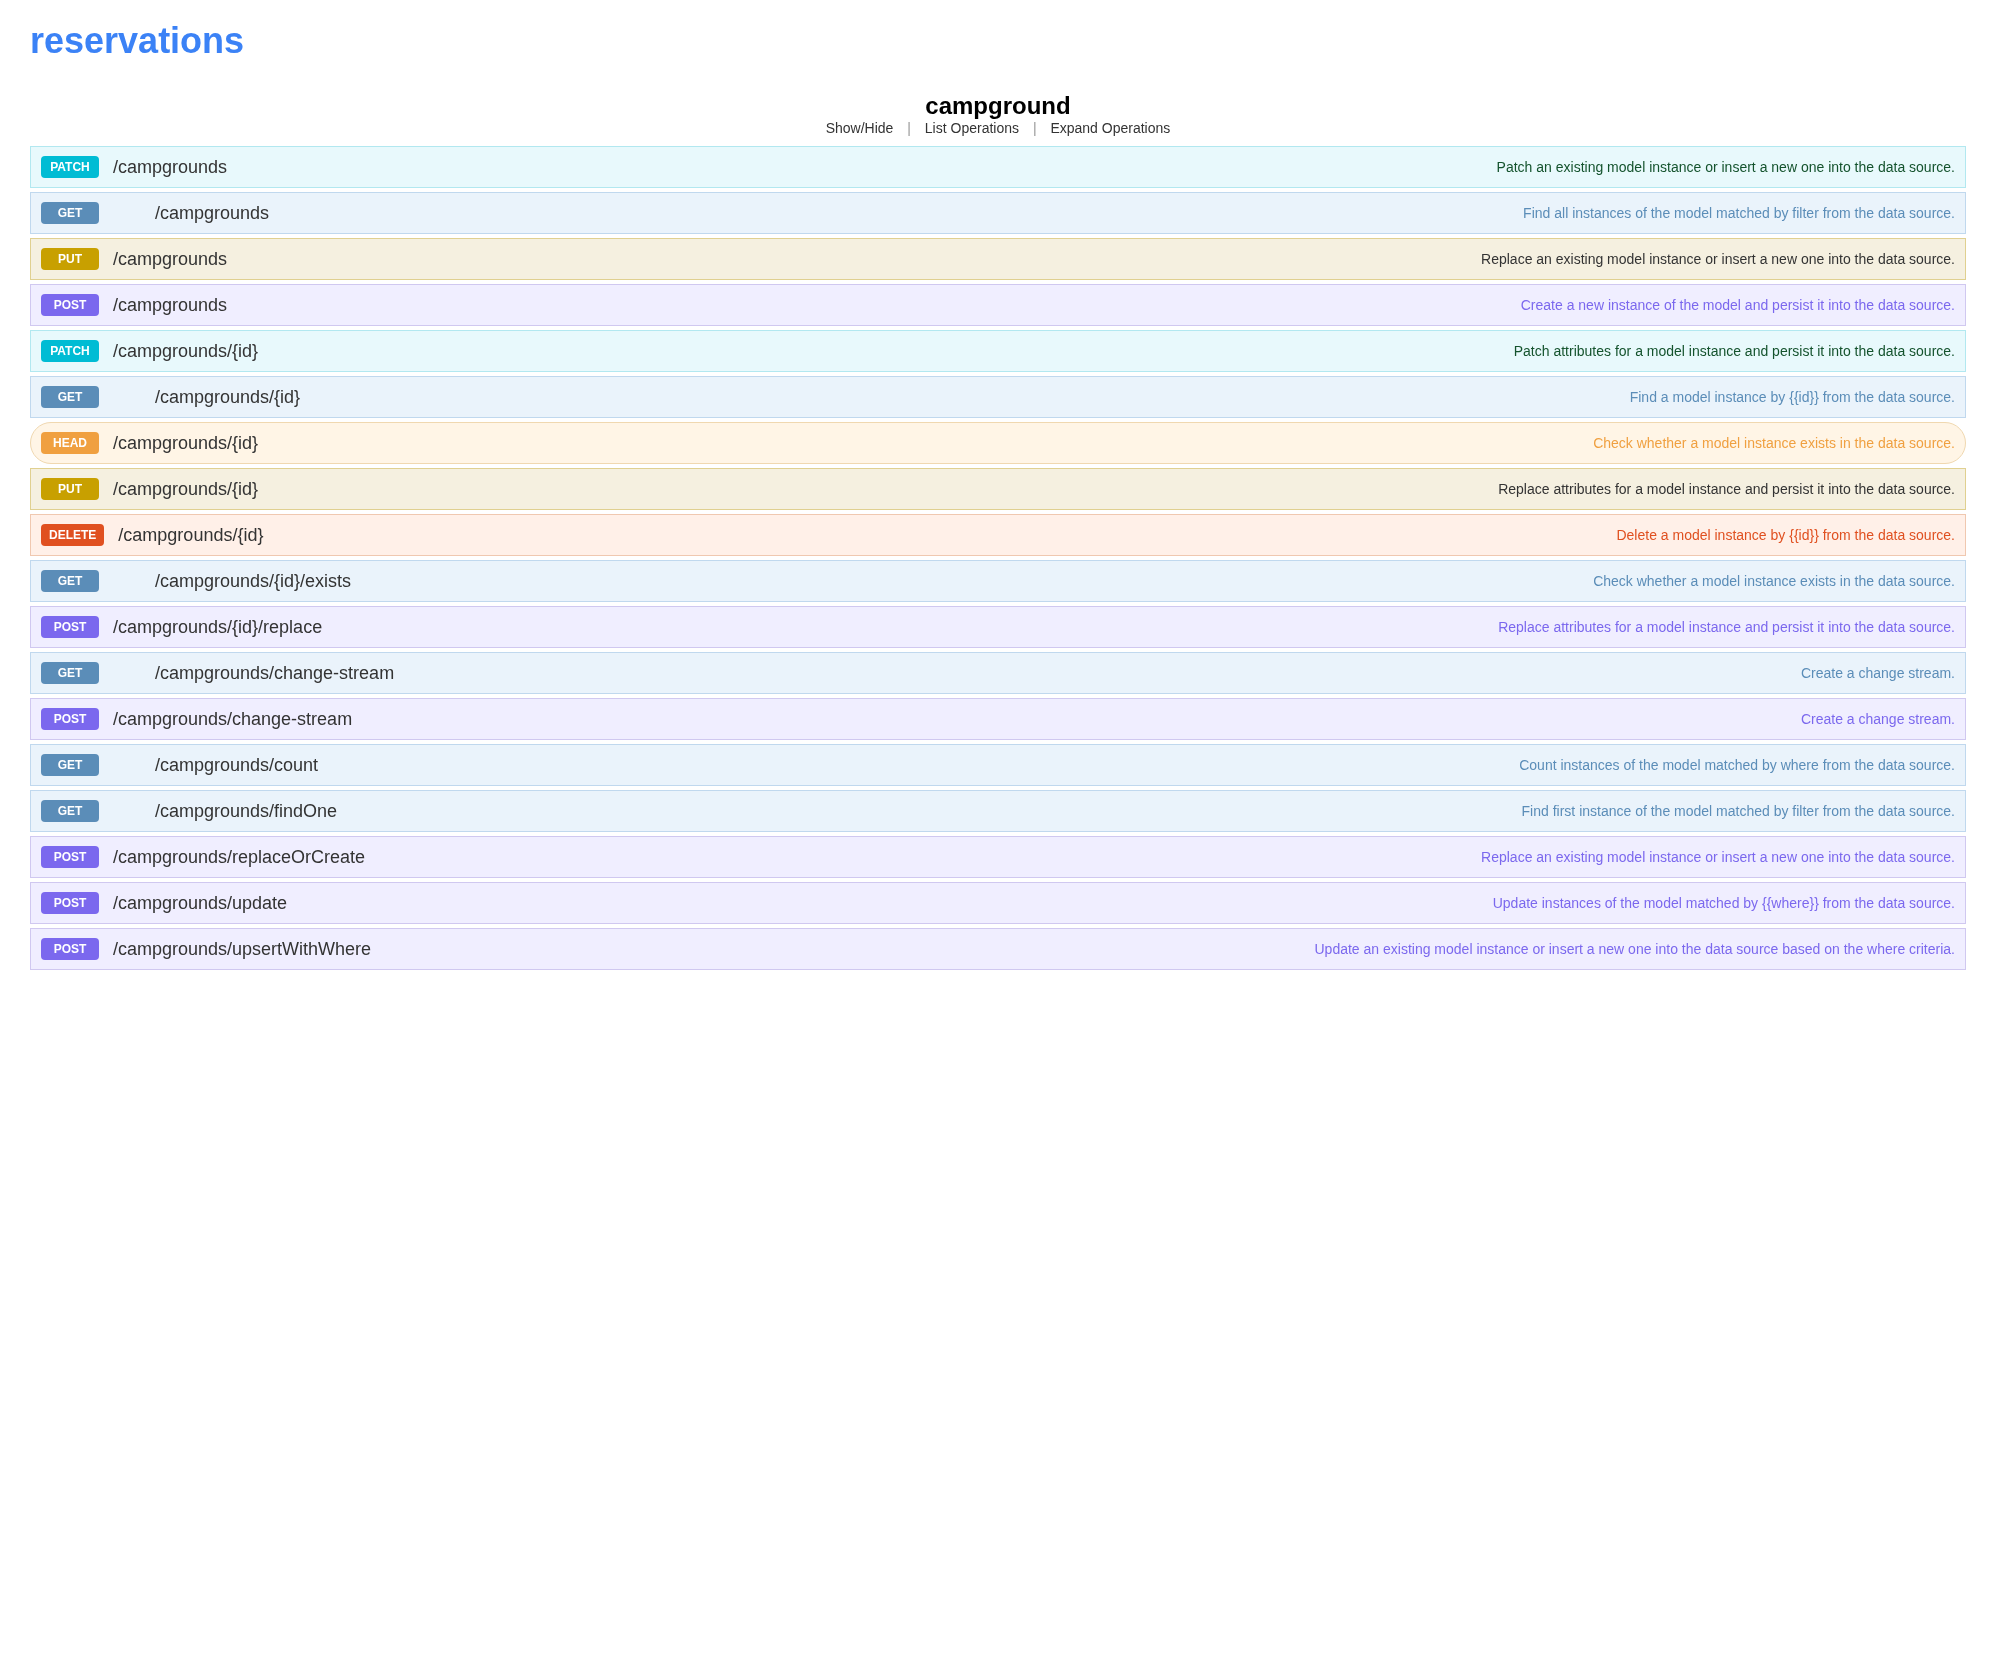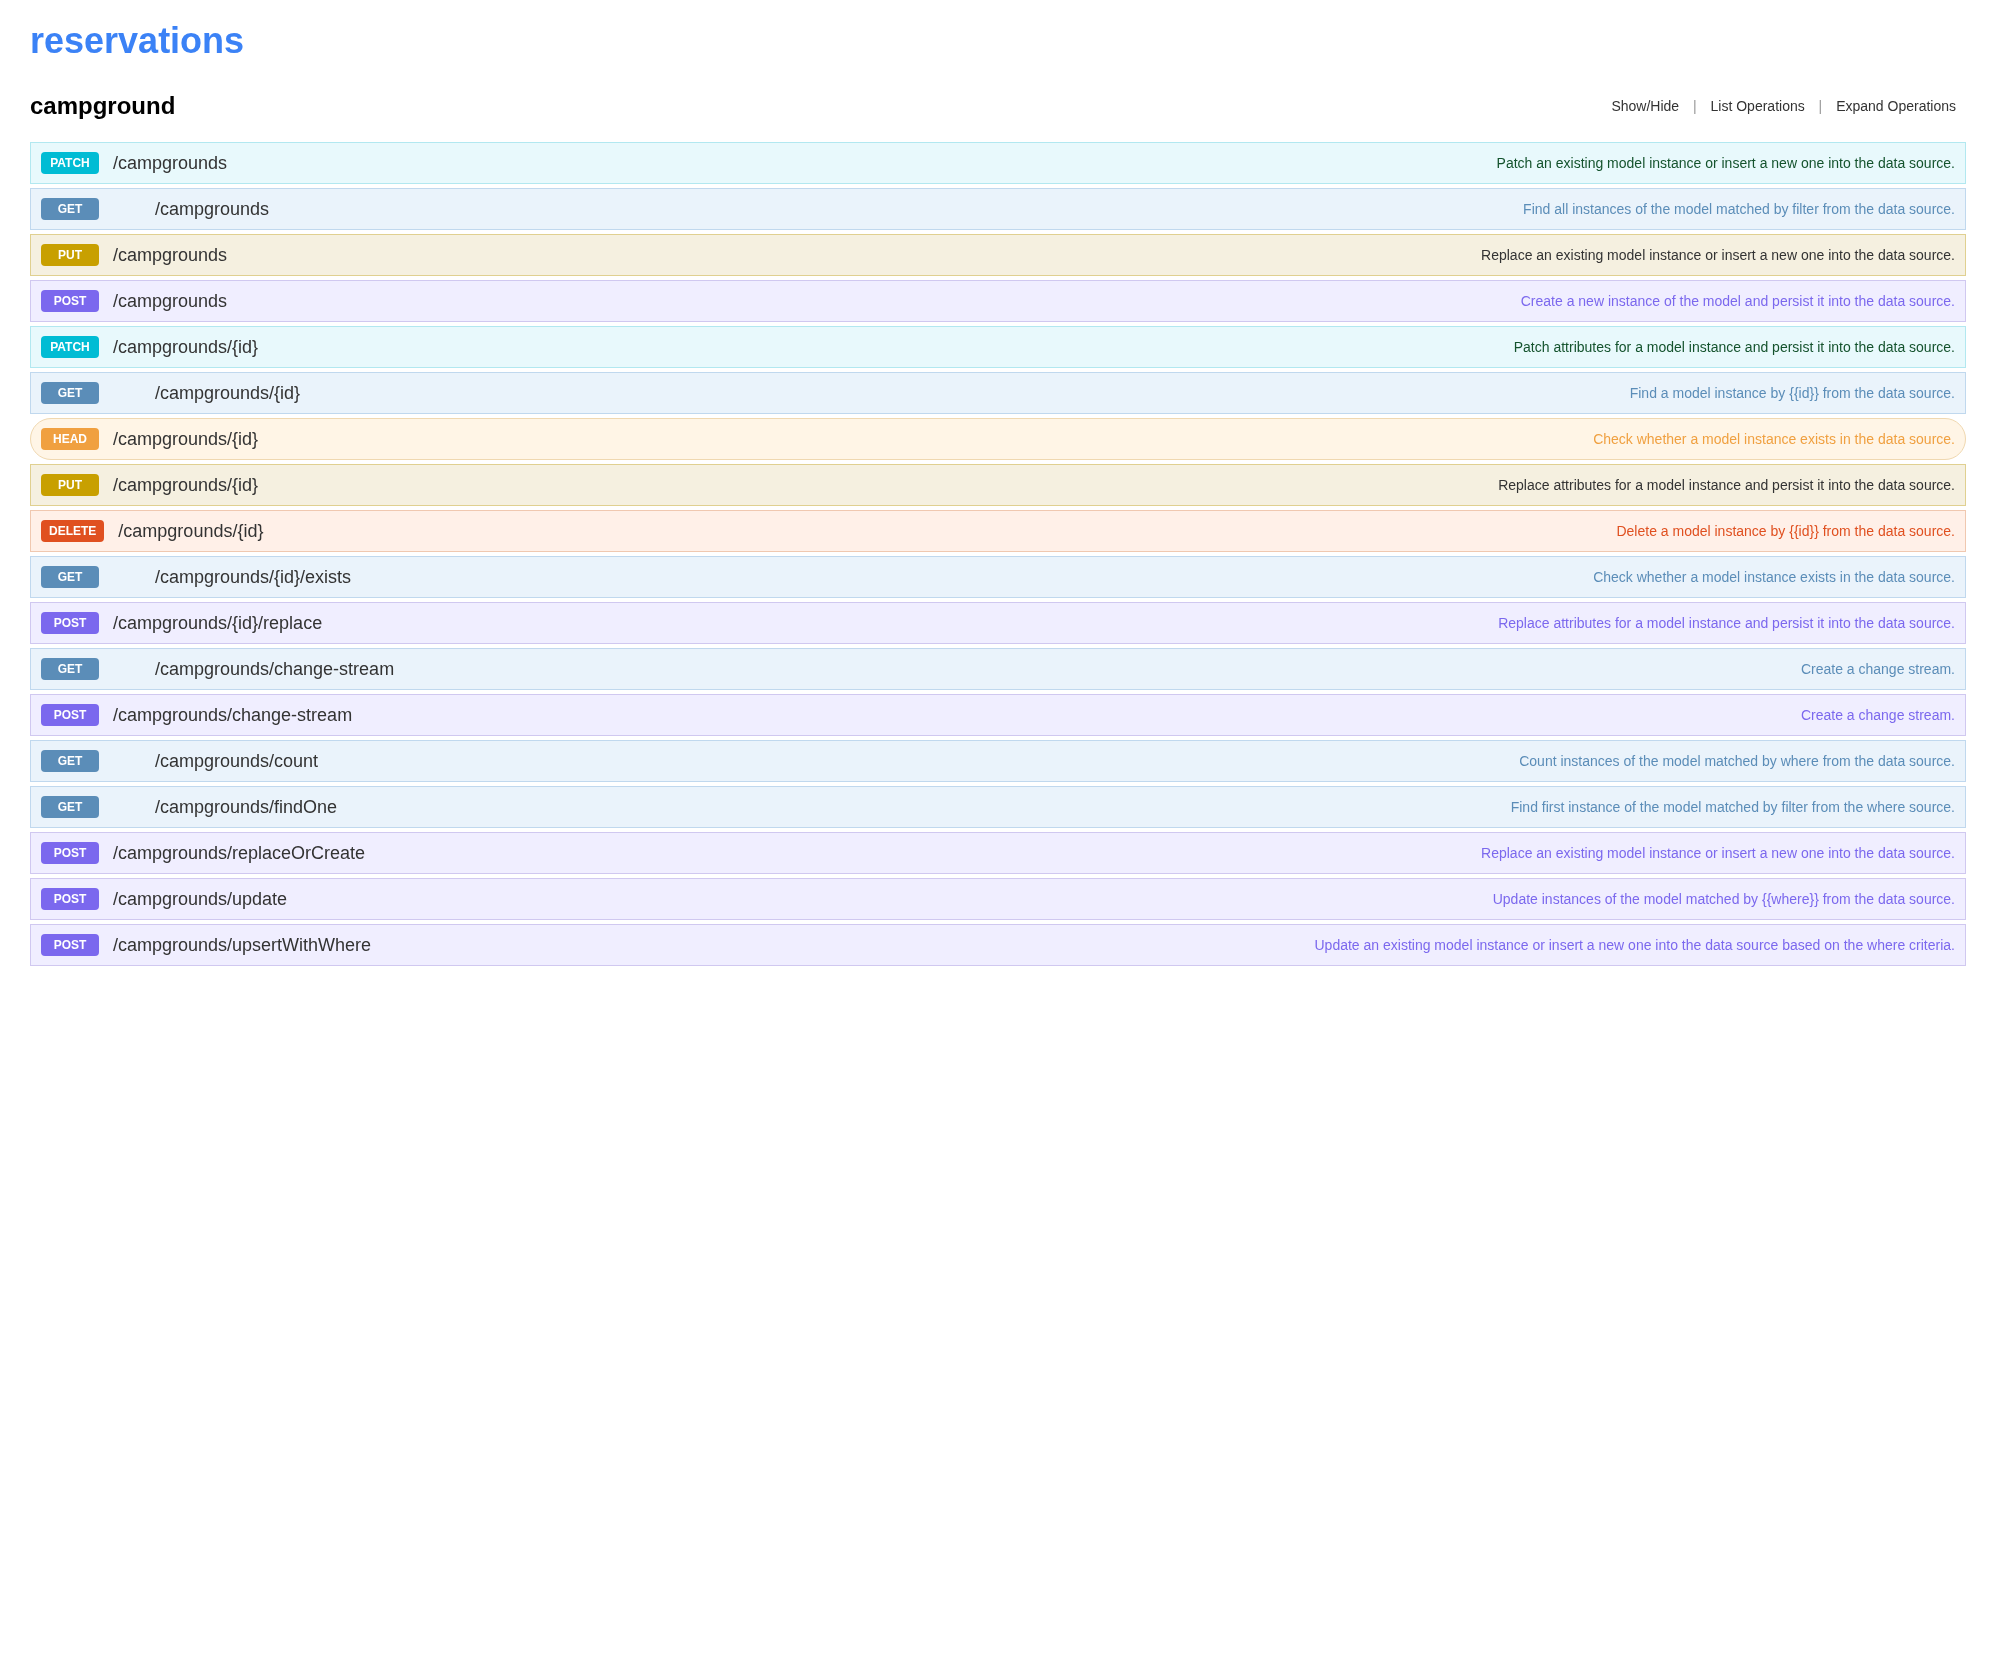--- a/index.html
+++ b/index.html
@@ -12,21 +12,22 @@
     h1.page-title {
       font-size: 36px;
       font-weight: bold;
       margin-bottom: 30px;
       color: #3b82f6;
     }
     .section-header {
       display: flex;
       align-items: center;
       justify-content: space-between;
-      margin-bottom: 22px;
+      margin-bottom: 10px;
+      flex-direction: column;
     }
     .section-title {
       font-size: 24px;
       font-weight: bold;
       color: #000;
     }
     .section-controls {
       display: flex;
       align-items: center;
       gap: 0;
@@ -182,21 +183,21 @@
       <span class="op-description desc-post">Create a change stream.</span>
     </div>
     <div class="op-row row-get">
       <span class="method-badge method-get">GET</span>
       <span class="op-path">/campgrounds/count</span>
       <span class="op-description desc-get">Count instances of the model matched by where from the data source.</span>
     </div>
     <div class="op-row row-get">
       <span class="method-badge method-get">GET</span>
       <span class="op-path">/campgrounds/findOne</span>
-      <span class="op-description desc-get">Find first instance of the model matched by filter from the where source.</span>
+      <span class="op-description desc-get">Find first instance of the model matched by filter from the data source.</span>
     </div>
     <div class="op-row row-post">
       <span class="method-badge method-post">POST</span>
       <span class="op-path">/campgrounds/replaceOrCreate</span>
       <span class="op-description desc-post">Replace an existing model instance or insert a new one into the data source.</span>
     </div>
     <div class="op-row row-post">
       <span class="method-badge method-post">POST</span>
       <span class="op-path">/campgrounds/update</span>
       <span class="op-description desc-post">Update instances of the model matched by {{where}} from the data source.</span>

